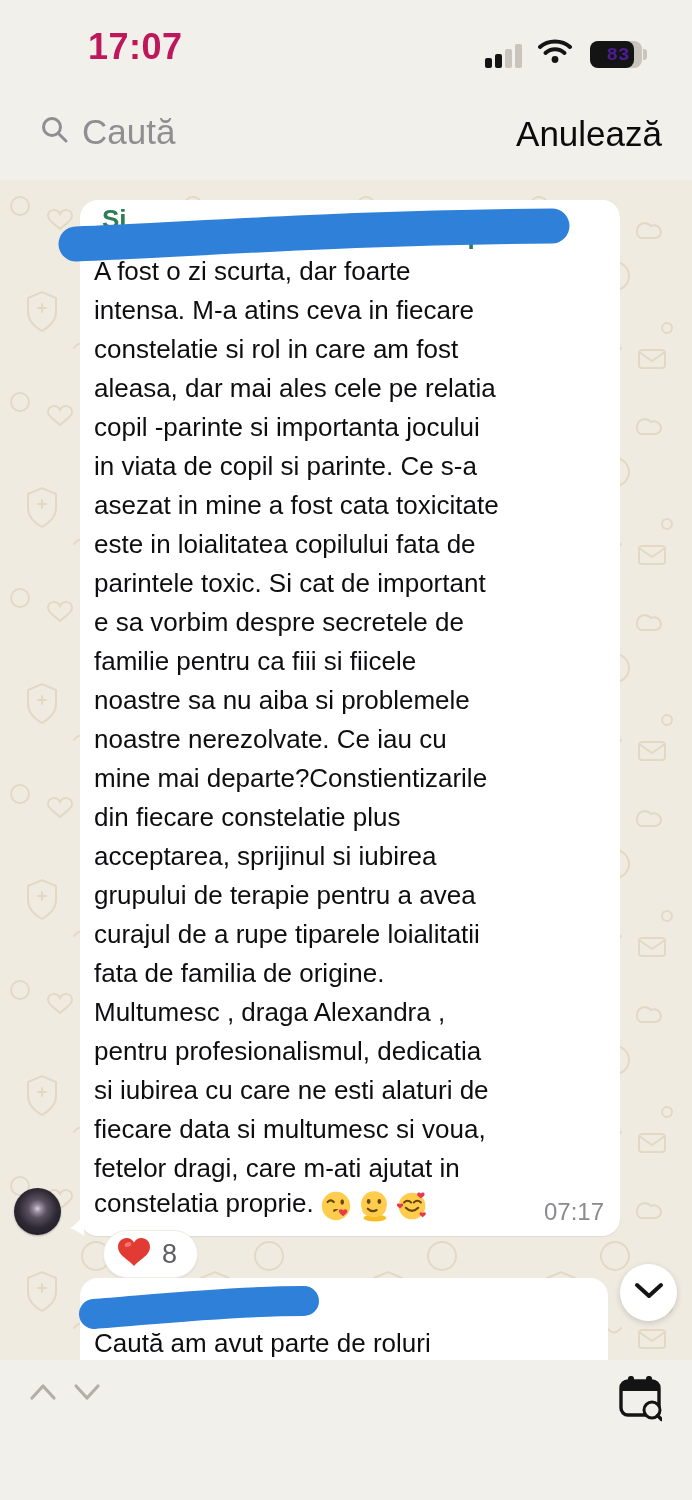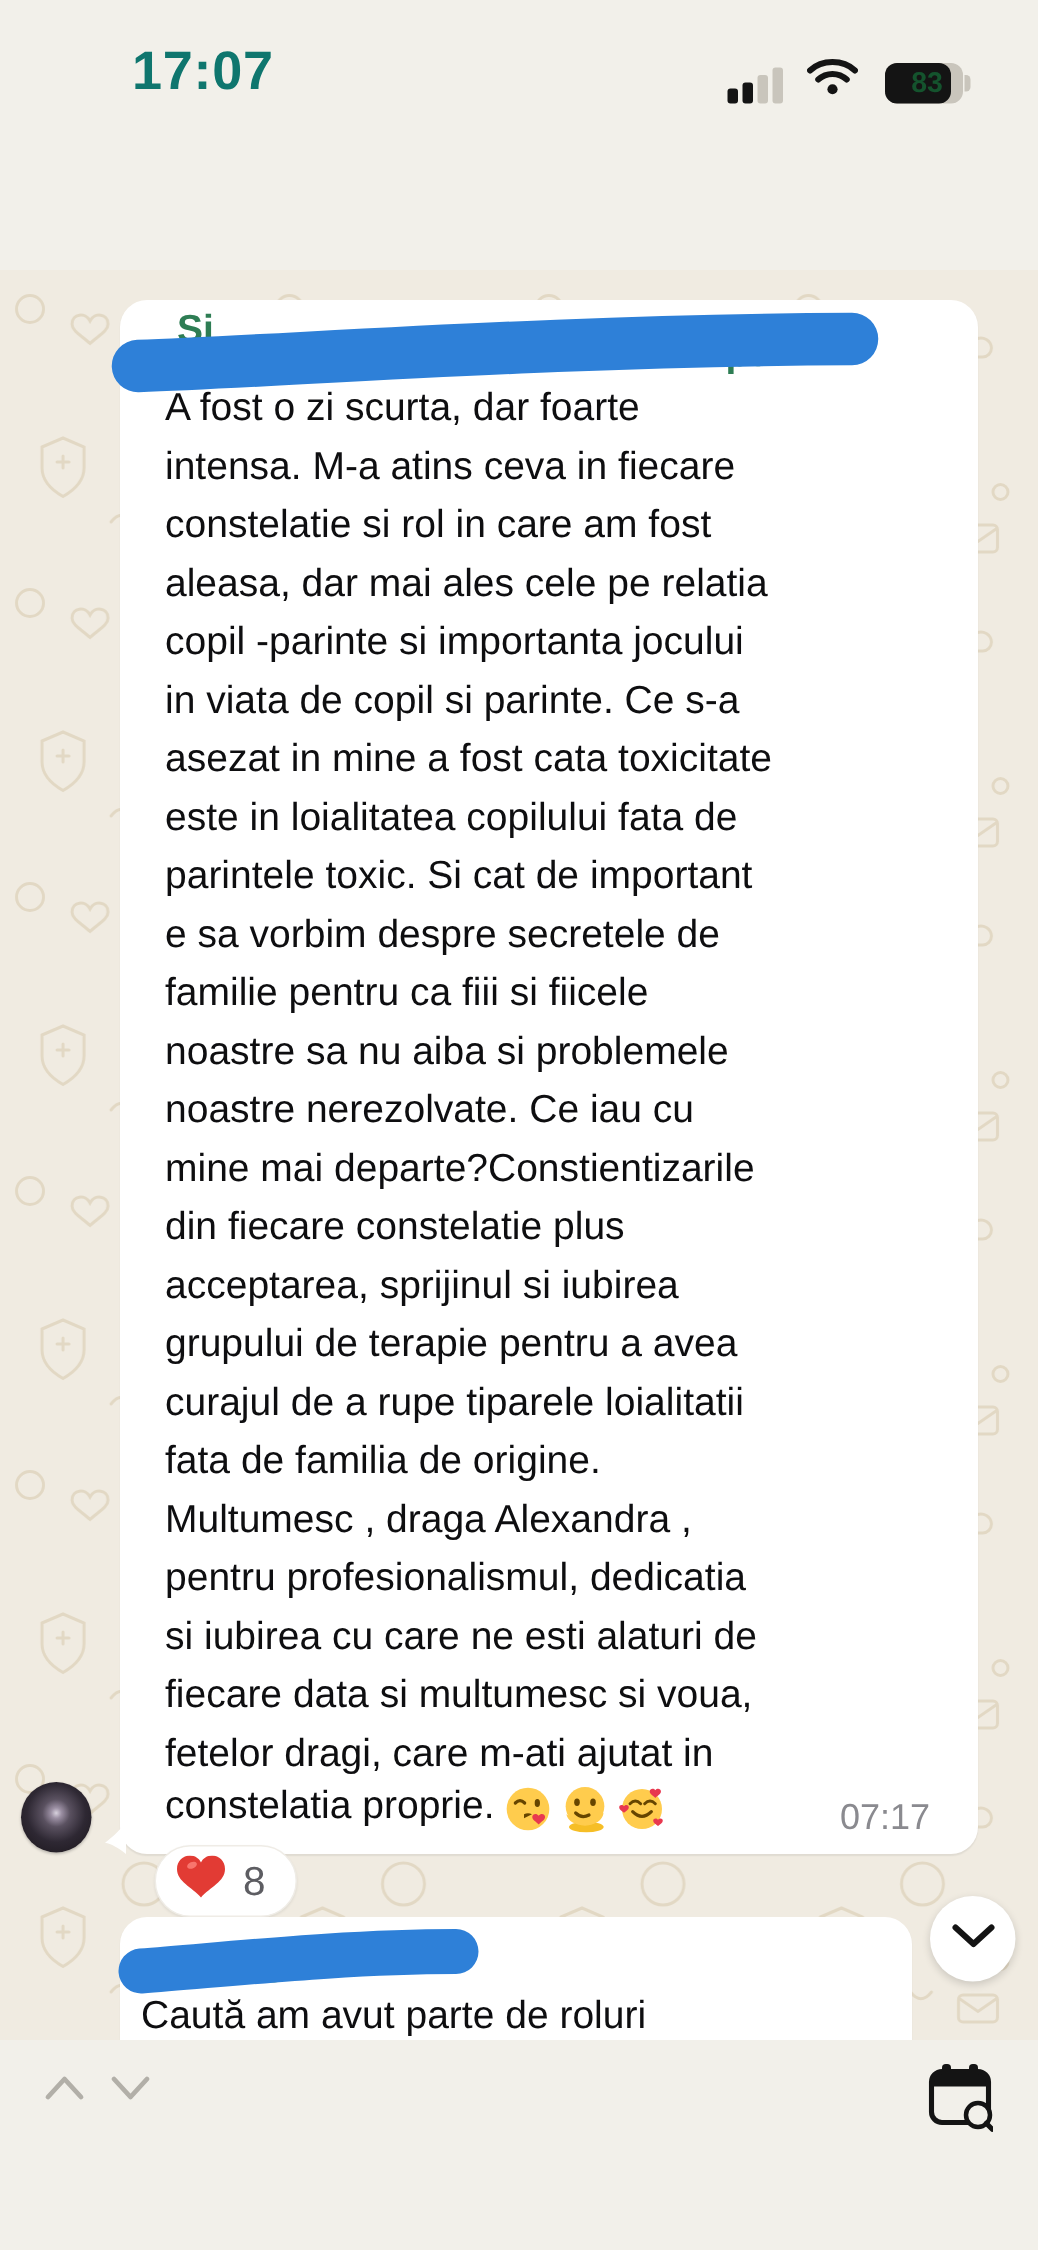--- a/index.html
+++ b/index.html
@@ -3,44 +3,44 @@
 <meta charset="utf-8">
 <style>
   html,body{margin:0;padding:0;}
   .phone{
     position:relative;width:692px;height:1500px;overflow:hidden;
     background:#f2f0ea;font-family:"Liberation Sans",sans-serif;color:#111;
     -webkit-font-smoothing:antialiased;
   }
   
   .status-bar{position:absolute;top:0;left:0;right:0;height:90px;}
-  .time{position:absolute;left:88px;top:26px;font-size:36px;font-weight:700;letter-spacing:.5px;color:#0f766e;}
+  .time{position:absolute;left:88px;top:26px;font-size:36px;font-weight:700;letter-spacing:.5px;color:#be185d;}
   .status-icons{position:absolute;right:50px;top:38px;display:flex;align-items:flex-end;gap:16px;}
   .signal{display:flex;align-items:flex-end;gap:3px;height:24px;}
   .signal i{display:block;width:7px;border-radius:2px;}
   .signal .b1{height:10px;background:#141414;}
   .signal .b2{height:14px;background:#141414;}
   .signal .b3{height:19px;background:#c9c5bc;}
   .signal .b4{height:24px;background:#c9c5bc;}
   .battery{position:relative;width:52px;height:27px;margin-left:2px;}
   .battery .shell{position:absolute;inset:0;background:#c9c5bc;border-radius:8px;}
   .battery .fill{position:absolute;left:0;top:0;bottom:0;width:44px;background:#141414;border-radius:8px;}
   .battery .pct{position:absolute;left:0;top:0;width:56px;height:27px;display:flex;align-items:center;justify-content:center;
-    color:#14532d;font-size:19px;font-weight:700;}
+    color:#4c1d95;font-size:19px;font-weight:700;font-family:Liberation Mono, monospace;}
   .battery .nub{position:absolute;right:-5px;top:8px;width:4px;height:11px;background:#c9c5bc;border-radius:0 3px 3px 0;}
   
   .search-row{position:absolute;top:90px;left:0;right:0;height:90px;}
   .search-field{position:absolute;left:40px;top:22px;display:flex;align-items:center;gap:12px;}
   .search-placeholder{font-size:35px;color:#8e8e93;}
   .cancel-btn{position:absolute;right:30px;top:24px;font-size:35px;color:#0b0b0c;background:none;border:none;padding:0;font-family:inherit;}
   
   .chat{position:absolute;top:180px;left:0;width:692px;height:1180px;background:#f0ebe1;overflow:hidden;}
   .pattern{position:absolute;inset:0;}
   .bubble{position:absolute;background:#fff;border-radius:18px;box-shadow:0 1px 1px rgba(0,0,0,.07);}
-  .bubble-1{left:80px;top:20px;width:512px;padding:6px 30px 8px;}
+  .bubble-1{left:80px;top:20px;width:512px;padding:6px 14px 8px;}
   .bubble-tail{position:absolute;left:-10px;bottom:0;}
   .name-row{position:relative;height:46px;overflow:visible;}
   .frag{position:absolute;font-size:26px;font-weight:700;color:#2e7d54;white-space:nowrap;}
   .frag-prefix{left:8px;top:-2px;}
   .frag-main{left:206px;top:14px;}
   .scribble{position:absolute;pointer-events:none;}
   .scribble-1{left:-40px;top:-6px;}
   .msg-text{font-size:26px;line-height:39px;color:#0e0e10;}
   .last-row{position:relative;height:40px;display:flex;gap:6px;font-size:26px;color:#0e0e10;}
   .emoji{display:inline-block;margin-top:2px;}
@@ -85,20 +85,32 @@
       </span>
       <div class="battery">
         <div class="shell"></div>
         <div class="fill"></div>
         <div class="pct">83</div>
         <div class="nub"></div>
       </div>
     </div>
   </div>
 
+  <div class="search-row">
+    <div class="search-field">
+      <span>
+        <svg width="30" height="30" viewBox="0 0 30 30">
+          <circle cx="12" cy="12" r="8.5" fill="none" stroke="#8e8e93" stroke-width="3"></circle>
+          <line x1="18.5" y1="18.5" x2="26" y2="26" stroke="#8e8e93" stroke-width="3" stroke-linecap="round"></line>
+        </svg>
+      </span>
+      <span class="search-placeholder">Caută</span>
+    </div>
+    <button class="cancel-btn">Anulează</button>
+  </div>
 
   <div class="chat">
 
     <svg class="pattern" width="692" height="1180">
       <defs>
         <pattern id="doodles" width="173" height="196" patternUnits="userSpaceOnUse">
           <g fill="none" stroke="#e0d5bf" stroke-width="2" opacity="0.85">
             <circle cx="20" cy="26" r="9"></circle>
             <circle cx="148" cy="148" r="5"></circle>
             <circle cx="96" cy="96" r="14"></circle>

